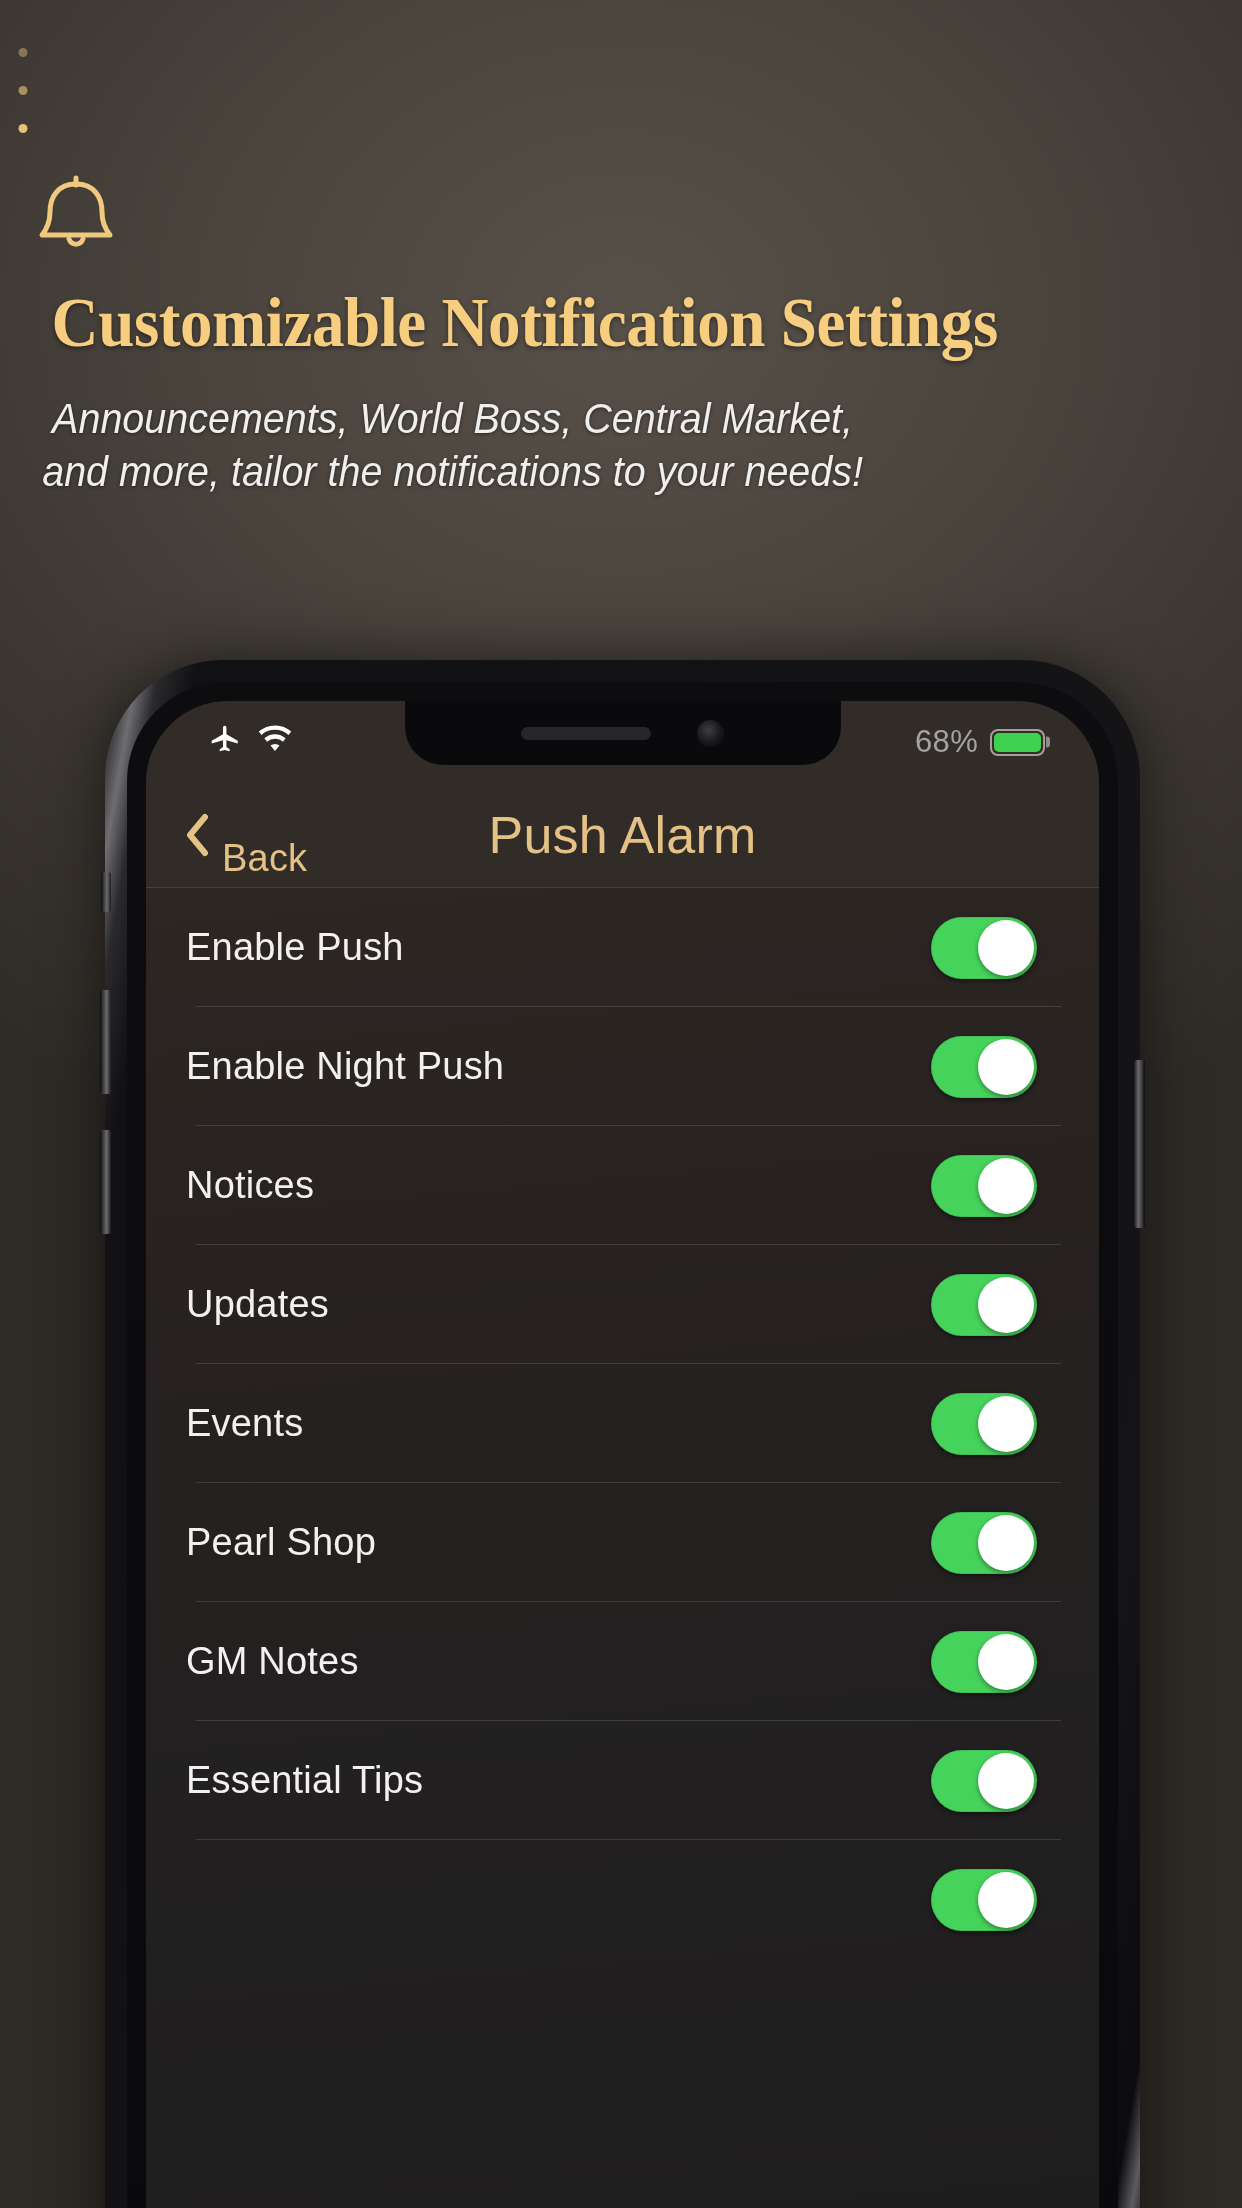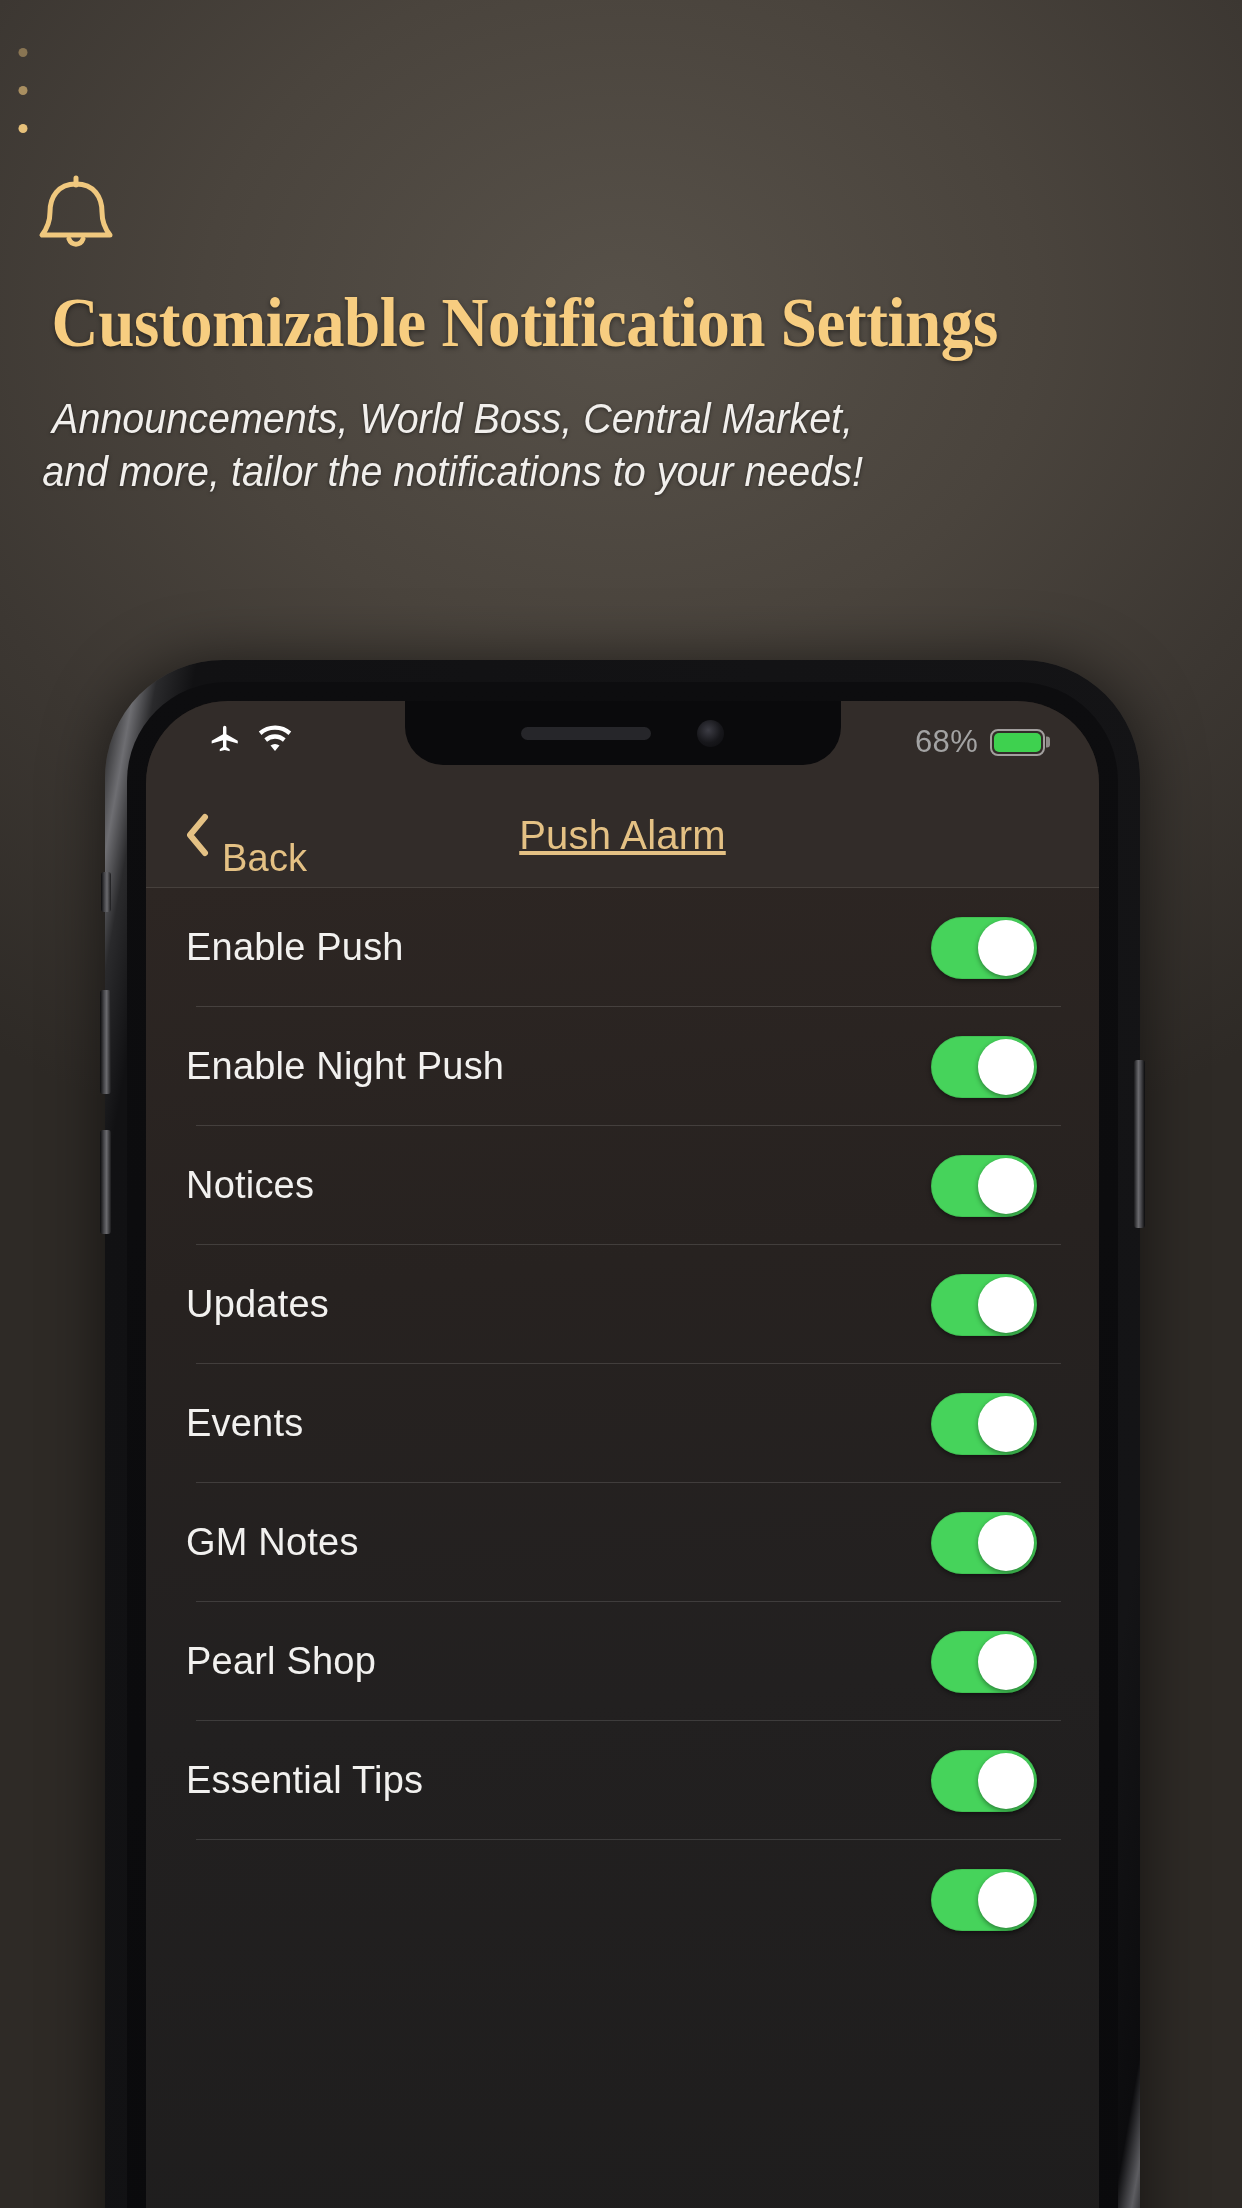--- a/index.html
+++ b/index.html
@@ -149,21 +149,21 @@
     border-bottom:1.5px solid #46403c;
   }
   .nav-back {
     display:flex; align-items:center; gap:12px;
     margin-left:38px; color:#e4c184;
   }
   .chev svg { display:block; }
   .nav-back-label { font-size:38px; color:#e4c184; letter-spacing:.2px;margin-top:47px; }
   .nav-title {
     position:absolute; left:50%; transform:translateX(-50%);
-    font-size:40px; color:#e4c184; letter-spacing:.2px; white-space:nowrap;text-decoration:underline;
+    font-size:52px; color:#e4c184; letter-spacing:.2px; white-space:nowrap;
   }
 
   
   .list {
     position:relative;
     background:linear-gradient(175deg,#2d2623 0%, #272220 28%, #222020 58%, #1e1d1d 100%);
     height:1392px;
     padding:0 0 0 0;
   }
   .row {
@@ -308,29 +308,29 @@
 
         <div class="row">
           <span class="row-label">Events</span>
           <span class="toggle">
             <span class="knob"></span>
           </span>
           <span class="sep"></span>
         </div>
 
         <div class="row">
+          <span class="row-label">Pearl Shop</span>
+          <span class="toggle">
+            <span class="knob"></span>
+          </span>
+          <span class="sep"></span>
+        </div>
+
+        <div class="row">
           <span class="row-label">GM Notes</span>
-          <span class="toggle">
-            <span class="knob"></span>
-          </span>
-          <span class="sep"></span>
-        </div>
-
-        <div class="row">
-          <span class="row-label">Pearl Shop</span>
           <span class="toggle">
             <span class="knob"></span>
           </span>
           <span class="sep"></span>
         </div>
 
         <div class="row">
           <span class="row-label">Essential Tips</span>
           <span class="toggle">
             <span class="knob"></span>

